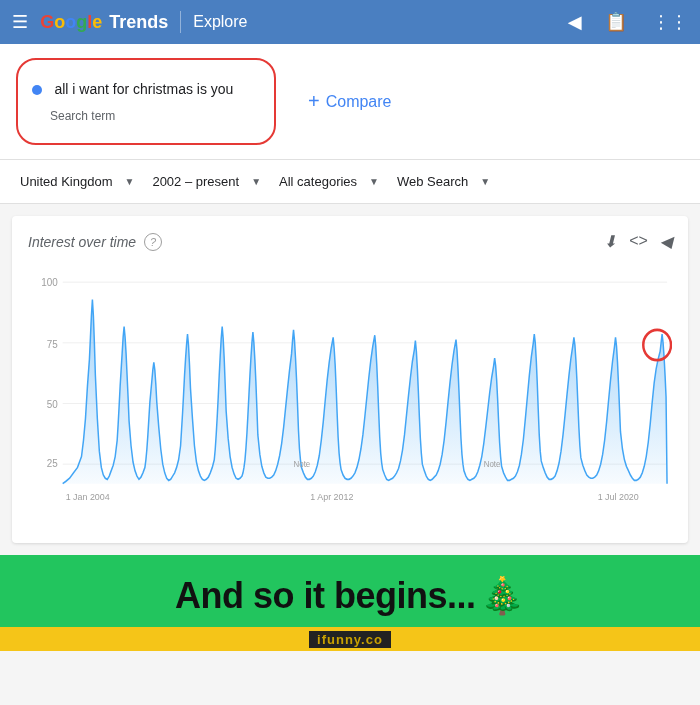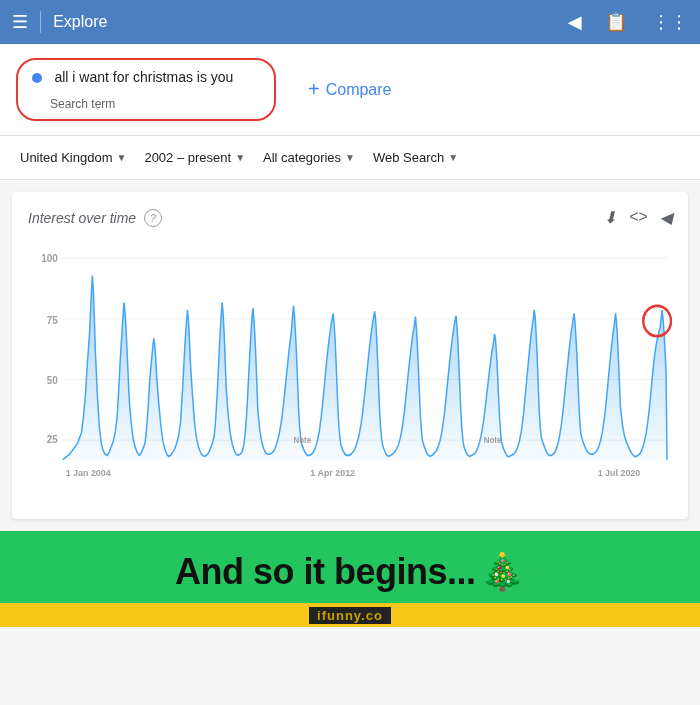--- a/index.html
+++ b/index.html
@@ -67,21 +67,21 @@
       background: white;
       padding: 14px 16px;
       border-bottom: 1px solid #e0e0e0;
       display: flex;
       align-items: center;
       gap: 20px;
     }
     .search-term-box {
       border: 2px solid #e53935;
       border-radius: 20px;
-      padding: 8px 14px;
+      padding: 20px 14px;
       min-width: 260px;
       position: relative;
     }
     .search-term-dot {
       display: inline-block;
       width: 10px;
       height: 10px;
       background: #4285f4;
       border-radius: 50%;
       margin-right: 8px;
@@ -117,21 +117,21 @@
       background: white;
       padding: 10px 16px;
       border-bottom: 1px solid #e0e0e0;
       display: flex;
       align-items: center;
       gap: 10px;
     }
     .filter-item {
       display: flex;
       align-items: center;
-      gap: 4px;
+      gap: 12px;
       font-size: 13px;
       color: #202124;
       cursor: pointer;
       padding: 4px 4px;
     }
     .filter-arrow {
       font-size: 10px;
       color: #5f6368;
     }
 
@@ -179,21 +179,20 @@
     }
     .chart-action-icon {
       cursor: pointer;
     }
 
     
     .chart-container {
       position: relative;
       width: 100%;
       height: 260px;
-      font-weight: bold;
     }
     svg.chart {
       width: 100%;
       height: 100%;
     }
 
     
     .bottom-text-area {
       background: #22c55e;
       padding: 20px 16px 10px 16px;
@@ -217,20 +216,26 @@
       font-size: 14px;
       font-weight: bold;
       color: #222;
     }
   </style>
 </head>
 <body>
 
 <div class="header">
   <span class="header-menu-icon">☰</span>
+  <div class="header-logo">
+    <span class="logo-google">
+      <span class="logo-g">G</span><span class="logo-o1">o</span><span class="logo-o2">o</span><span class="logo-g2">g</span><span class="logo-l">l</span><span class="logo-e">e</span>
+    </span>
+    <span class="logo-trends">&nbsp;Trends</span>
+  </div>
   <div class="header-divider"></div>
   <span class="header-explore">Explore</span>
   <div class="header-spacer"></div>
   <span class="header-icon">◀</span>
   <span class="header-icon">📋</span>
   <span class="header-icon">⋮⋮</span>
 </div>
 
 <div class="search-area">
   <div class="search-term-box">

